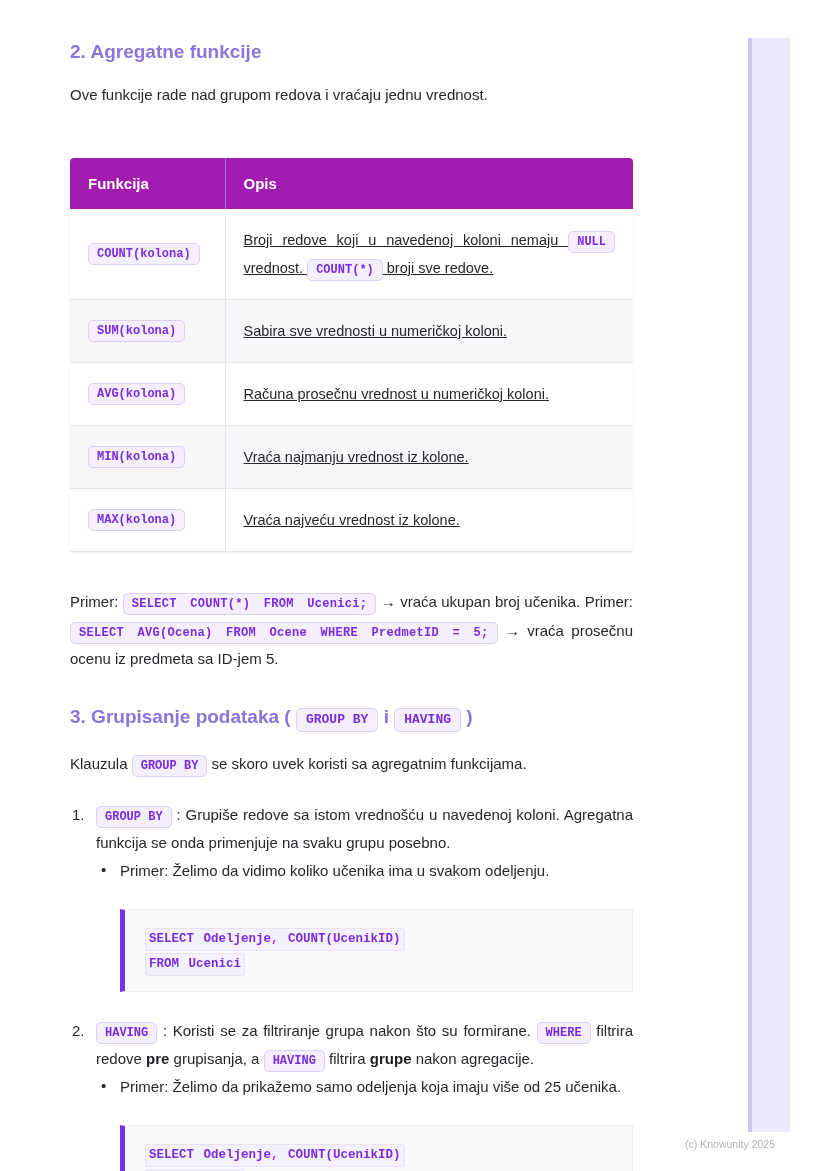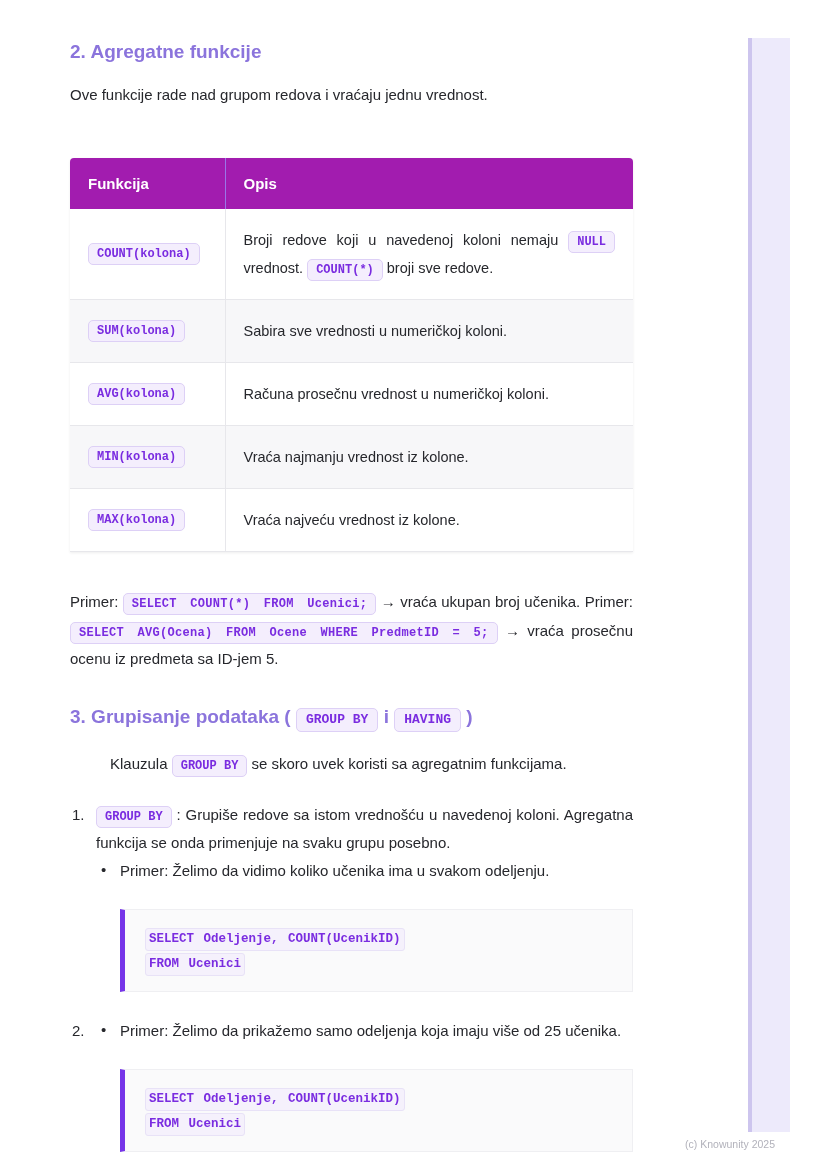--- a/index.html
+++ b/index.html
@@ -51,21 +51,21 @@
     border-right: 1px solid #9a75e8;
   }
   .fn-table tbody td {
     border-bottom: 1px solid #e7e7eb;
     vertical-align: middle;
     font-size: 14.5px;
     padding: 17px 18px;
   }
   .fn-table tbody td:first-child { border-right: 1px solid #e7e7eb; }
   .fn-table tbody tr:nth-child(even) { background: #f7f7f9; }
-  .fn-table .desc { line-height: 28px; text-align: justify; }
+  .fn-table .desc { line-height: 28px; text-align: justify; text-decoration: underline; }
   
   .chip {
     display: inline-block;
     font-family: "Liberation Mono", monospace;
     font-size: 12px;
     font-weight: 700;
     color: #7a2ce0;
     background: #f4eefd;
     border: 1px solid #ddd0f6;
     border-radius: 5px;
@@ -80,21 +80,21 @@
   .primer {
     font-size: 15px;
     line-height: 28.5px;
     text-align: justify;
     margin-bottom: 31px;
     margin-top: 36px;
   }
   
   .h3-line { margin-bottom: 18px; }
   .h3-line .chip { font-size: 13px; padding: 3px 9px; }
-  .klauzula { margin-bottom: 24px; line-height: 24px; margin-left: 40px; }
+  .klauzula { margin-bottom: 24px; line-height: 24px; }
   
   .oitem {
     position: relative;
     padding-left: 26px;
     font-size: 15px;
     line-height: 28px;
     text-align: justify;
   }
   .oitem .num {
     position: absolute;
@@ -209,20 +209,21 @@
     <span>Primer: Želimo da vidimo koliko učenika ima u svakom odeljenju.</span>
   </div>
 
   <div class="code-block">
       <div class="code-line"><code>SELECT Odeljenje, COUNT(UcenikID)</code></div>
       <div class="code-line"><code>FROM Ucenici</code></div>
     </div>
 
   <div class="oitem">
     <span class="num">2.</span>
+    <span><span class="chip">HAVING</span> : Koristi se za filtriranje grupa nakon što su formirane. <span class="chip">WHERE</span> filtrira redove <b>pre</b> grupisanja, a <span class="chip">HAVING</span> filtrira <b>grupe</b> nakon agregacije.</span>
   </div>
   <div class="bullet-line">
     <span class="dot">•</span>
     <span>Primer: Želimo da prikažemo samo odeljenja koja imaju više od 25 učenika.</span>
   </div>
 
   <div class="code-block">
       <div class="code-line"><code>SELECT Odeljenje, COUNT(UcenikID)</code></div>
       <div class="code-line"><code>FROM Ucenici</code></div>
     </div>

